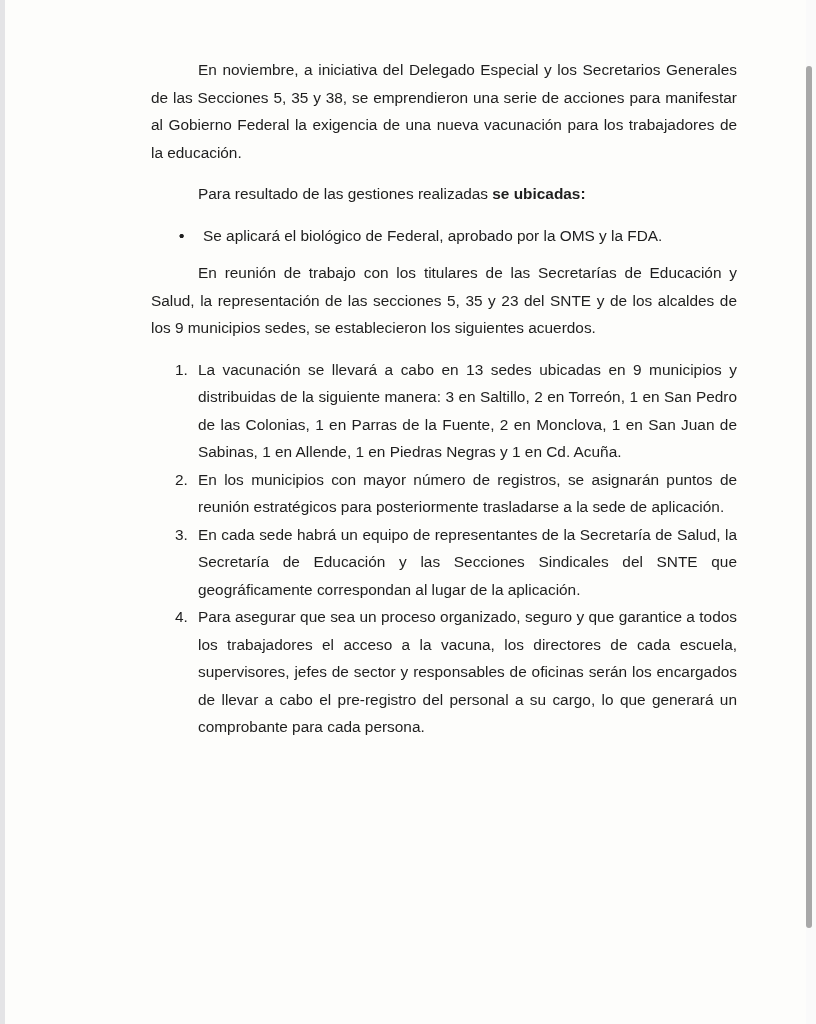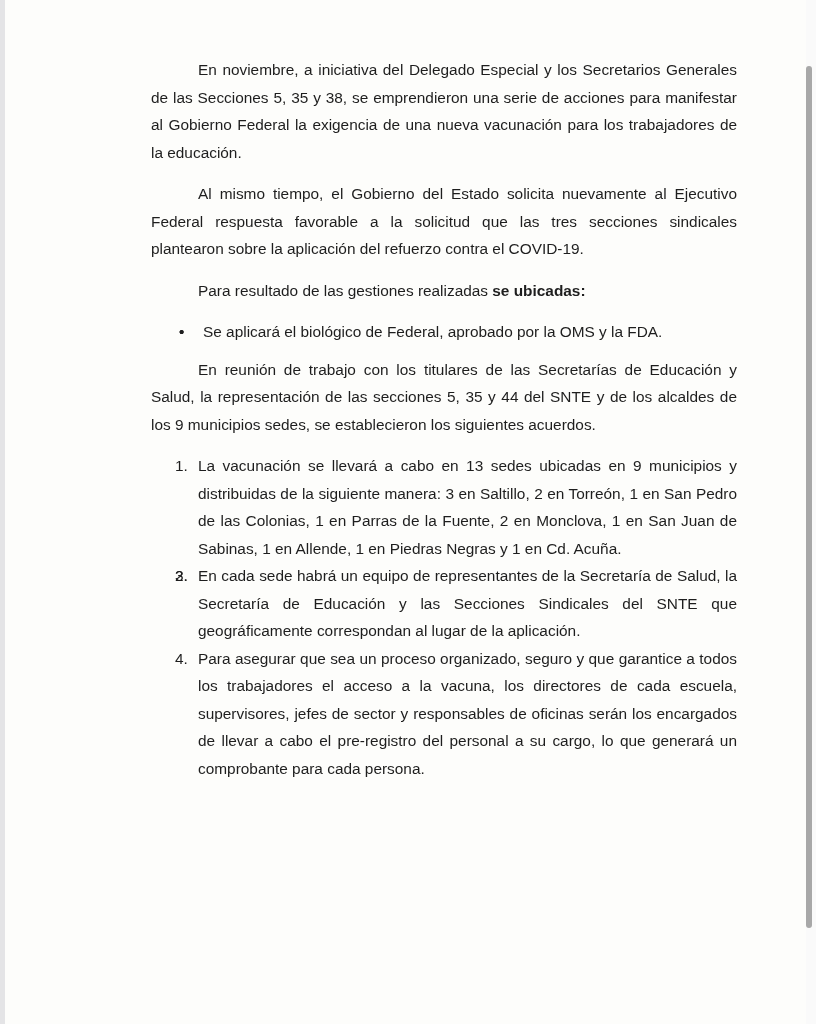--- a/index.html
+++ b/index.html
@@ -42,42 +42,42 @@
 </style>
 </head>
 <body>
 
 <div class="left-edge"></div>
 <div class="scroll-track"></div>
 <div class="scroll-thumb"></div>
 
 <div class="page">
   <p class="p1">En noviembre, a iniciativa del Delegado Especial y los Secretarios Generales de las Secciones 5, 35 y 38, se emprendieron una serie de acciones para manifestar al Gobierno Federal la exigencia de una nueva vacunación para los trabajadores de la educación.</p>
-  <p class="p2">Al mismo tiempo, el Gobierno del Estado solicita nuevamente al Ejecutivo Federal respuesta favorable a la solicitud que las tres secciones sindicales plantearon sobre la aplicación del refuerzo contra el COVID-19.</p>
   <p class="p3"><span>Para resultado de las gestiones realizadas </span><b>se ubicadas:</b></p>
 
   <ul class="bullets">
     <li>
       <span class="bullet">•</span>
     </li>
     <li>
       <span class="bullet">•</span>
       <span>Se aplicará el biológico de Federal, aprobado por la OMS y la FDA.</span>
     </li>
   </ul>
 
-  <p class="p4">En reunión de trabajo con los titulares de las Secretarías de Educación y Salud, la representación de las secciones 5, 35 y 44 del SNTE y de los alcaldes de los 9 municipios sedes, se establecieron los siguientes acuerdos.</p>
+  <p class="p4">En reunión de trabajo con los titulares de las Secretarías de Educación y Salud, la representación de las secciones 5, 35 y 23 del SNTE y de los alcaldes de los 9 municipios sedes, se establecieron los siguientes acuerdos.</p>
 
   <ol class="items">
     <li>
       <span class="num">1.</span>
       <span>La vacunación se llevará a cabo en 13 sedes ubicadas en 9 municipios y distribuidas de la siguiente manera: 3 en Saltillo, 2 en Torreón, 1 en San Pedro de las Colonias, 1 en Parras de la Fuente, 2 en Monclova, 1 en San Juan de Sabinas, 1 en Allende, 1 en Piedras Negras y 1 en Cd. Acuña.</span>
     </li>
     <li>
       <span class="num">2.</span>
+      <span>En los municipios con mayor número de registros, se asignarán puntos de reunión estratégicos para posteriormente trasladarse a la sede de aplicación.</span>
     </li>
     <li>
       <span class="num">3.</span>
       <span>En cada sede habrá un equipo de representantes de la Secretaría de Salud, la Secretaría de Educación y las Secciones Sindicales del SNTE que geográficamente correspondan al lugar de la aplicación.</span>
     </li>
     <li>
       <span class="num">4.</span>
       <span>Para asegurar que sea un proceso organizado, seguro y que garantice a todos los trabajadores el acceso a la vacuna, los directores de cada escuela, supervisores, jefes de sector y responsables de oficinas serán los encargados de llevar a cabo el pre-registro del personal a su cargo, lo que generará un comprobante para cada persona.</span>
     </li>
   </ol>

